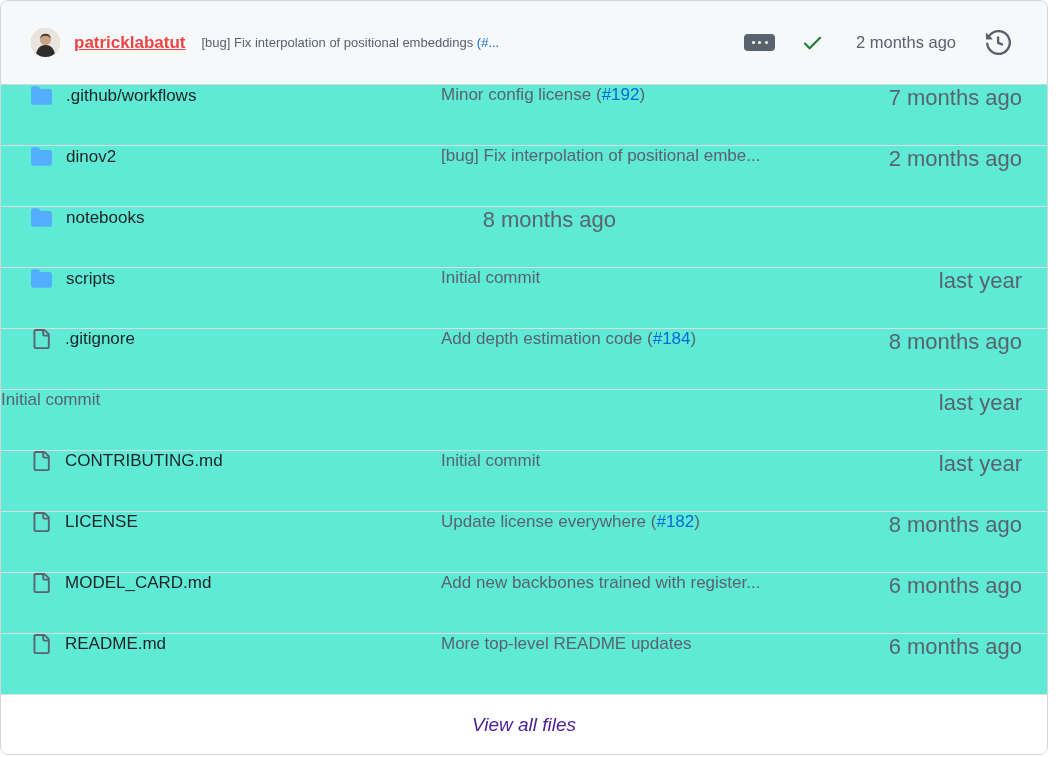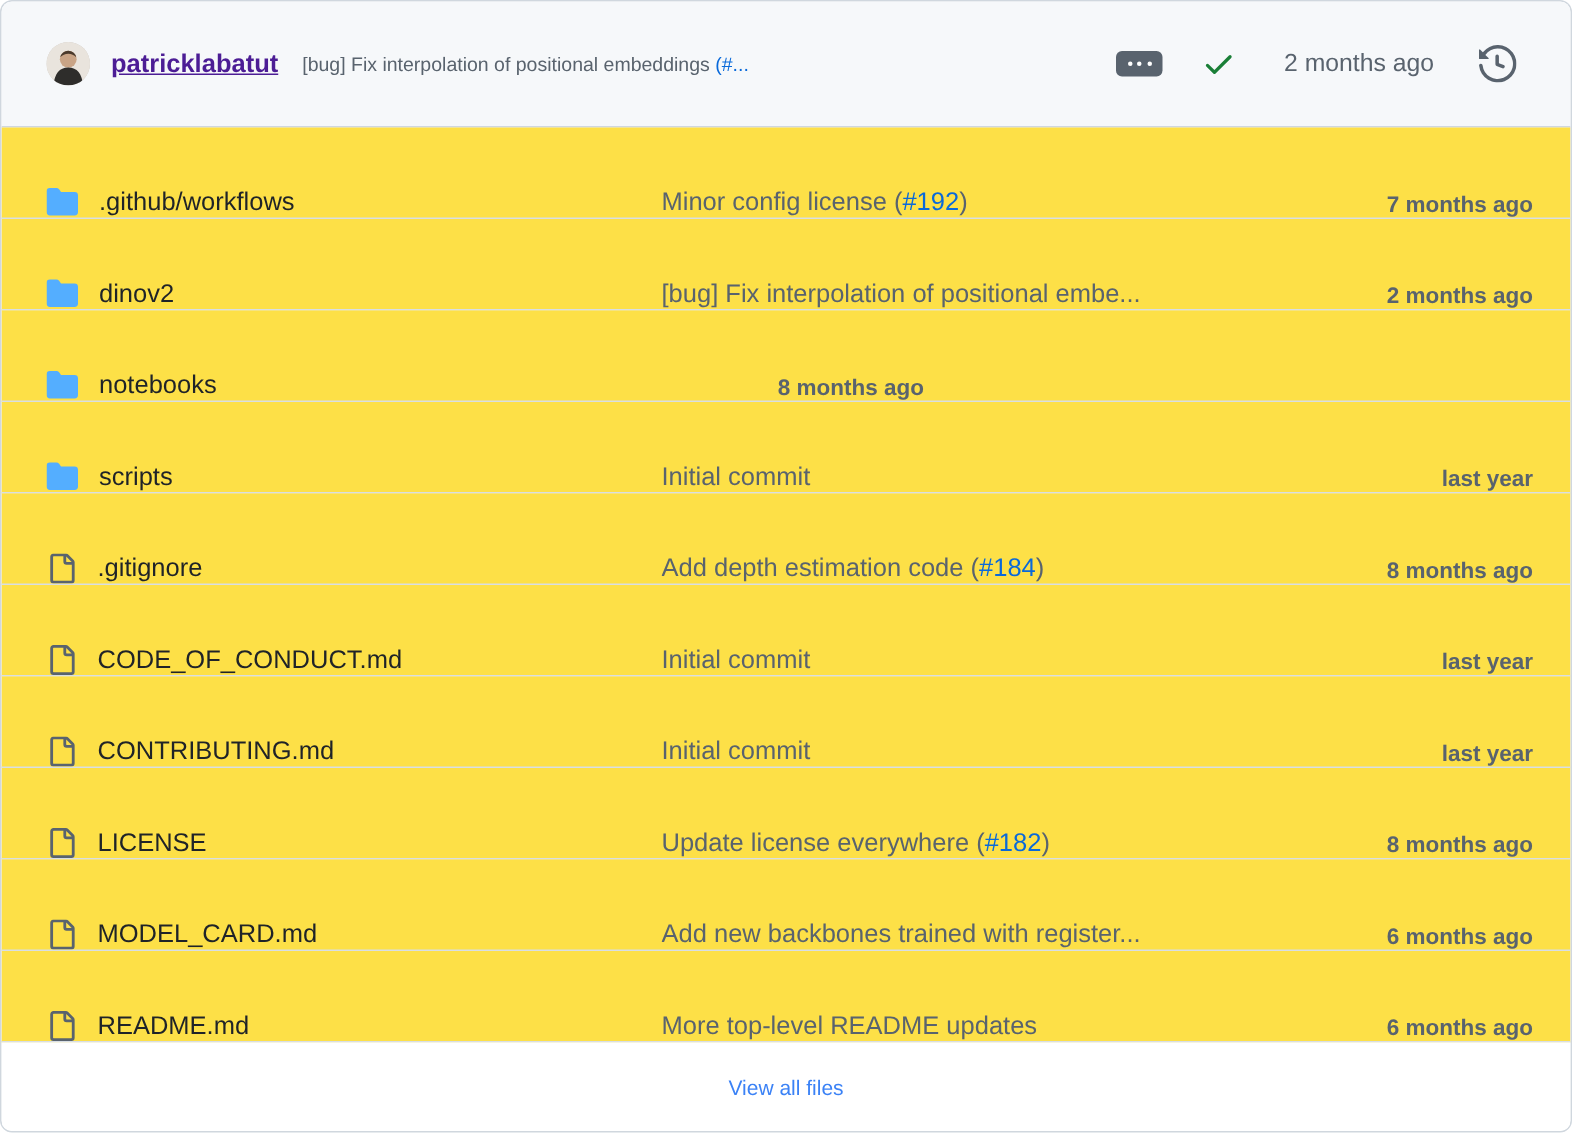--- a/index.html
+++ b/index.html
@@ -28,21 +28,21 @@
   .avatar {
     width: 29px; height: 29px; border-radius: 50%;
     overflow: hidden; flex: 0 0 auto;
     box-shadow: 0 0 0 1px rgba(31,35,40,0.15) inset;
     background: #e9e4dd;
   }
   .avatar svg { display: block; }
   .author {
     font-weight: bold;
     font-size: 17px;
-    color: #4c1d95;
+    color: #ef4444;
     text-decoration: underline;
     margin-left: 14px;
     white-space: nowrap;
     cursor: pointer;
   }
   .commit-msg {
     margin-left: 16px;
     font-size: 13px;
     color: #59636e;
     white-space: nowrap;
@@ -81,22 +81,22 @@
     background: none; border: none; cursor: pointer;
     margin-left: 30px;
     display: flex; align-items: center;
   }
 
   
   .file-row {
     height: 61px;
     border-bottom: 1px solid #d8dee4;
     display: flex;
-    align-items: flex-end;
-    background: #fde047;
+    align-items: flex-start;
+    background: #5eead4;
   }
   .cell-name {
     flex: 0 0 440px;
     padding-left: 30px;
     display: flex; align-items: center;
     gap: 14px;
     min-width: 0;
   }
   .cell-name .name {
     font-size: 17px; color: #1f2328;
@@ -108,37 +108,37 @@
     flex: 1 1 auto; min-width: 0;
     font-size: 17px; color: #59636e;
     white-space: nowrap; overflow: hidden;
     cursor: pointer;
   }
   .cell-msg .msg-link { color: #0969da; }
   .cell-time {
     flex: 0 0 200px;
     text-align: right;
     padding-right: 25px;
-    font-size: 15px;
+    font-size: 22px;
     color: #59636e;
     white-space: nowrap;
-    font-weight: bold;
   }
 
   
   .footer-row {
     height: 60px;
     display: flex; align-items: center; justify-content: center;
     background: #ffffff;
   }
   .view-all {
-    font-size: 14px;
-    color: #3b82f6;
+    font-size: 19px;
+    color: #4c1d95;
     text-decoration: none;
     cursor: pointer;
+    font-style: italic;
   }
 </style>
 </head>
 <body>
 
 <div class="box">
 
   <div class="commit-header">
     <span class="avatar">
       <svg width="29" height="29" viewBox="0 0 29 29">
@@ -232,29 +232,20 @@
             <path fill="#59636e" d="M2 1.75C2 .784 2.784 0 3.75 0h6.586c.464 0 .909.184 1.237.513l2.914 2.914c.329.328.513.773.513 1.237v9.586A1.75 1.75 0 0 1 13.25 16h-9.5A1.75 1.75 0 0 1 2 14.25Zm1.75-.25a.25.25 0 0 0-.25.25v12.5c0 .138.112.25.25.25h9.5a.25.25 0 0 0 .25-.25V6h-2.75A1.75 1.75 0 0 1 9 4.25V1.5Zm6.75.062V4.25c0 .138.112.25.25.25h2.688l-.011-.013-2.914-2.914Z"></path>
           </svg>
         </span>
         <span class="name">.gitignore</span>
       </div>
       <div class="cell-msg"><span>Add depth estimation code (</span><span class="msg-link">#184</span><span>)</span></div>
       <div class="cell-time">8 months ago</div>
     </div>
 
     <div class="file-row">
-      <div class="cell-name">
-
-        <span class="row-icon">
-          <svg width="20" height="20" viewBox="0 0 16 16">
-            <path fill="#59636e" d="M2 1.75C2 .784 2.784 0 3.75 0h6.586c.464 0 .909.184 1.237.513l2.914 2.914c.329.328.513.773.513 1.237v9.586A1.75 1.75 0 0 1 13.25 16h-9.5A1.75 1.75 0 0 1 2 14.25Zm1.75-.25a.25.25 0 0 0-.25.25v12.5c0 .138.112.25.25.25h9.5a.25.25 0 0 0 .25-.25V6h-2.75A1.75 1.75 0 0 1 9 4.25V1.5Zm6.75.062V4.25c0 .138.112.25.25.25h2.688l-.011-.013-2.914-2.914Z"></path>
-          </svg>
-        </span>
-        <span class="name">CODE_OF_CONDUCT.md</span>
-      </div>
       <div class="cell-msg"><span>Initial commit</span><span class="msg-link"></span><span></span></div>
       <div class="cell-time">last year</div>
     </div>
 
     <div class="file-row">
       <div class="cell-name">
 
         <span class="row-icon">
           <svg width="20" height="20" viewBox="0 0 16 16">
             <path fill="#59636e" d="M2 1.75C2 .784 2.784 0 3.75 0h6.586c.464 0 .909.184 1.237.513l2.914 2.914c.329.328.513.773.513 1.237v9.586A1.75 1.75 0 0 1 13.25 16h-9.5A1.75 1.75 0 0 1 2 14.25Zm1.75-.25a.25.25 0 0 0-.25.25v12.5c0 .138.112.25.25.25h9.5a.25.25 0 0 0 .25-.25V6h-2.75A1.75 1.75 0 0 1 9 4.25V1.5Zm6.75.062V4.25c0 .138.112.25.25.25h2.688l-.011-.013-2.914-2.914Z"></path>

